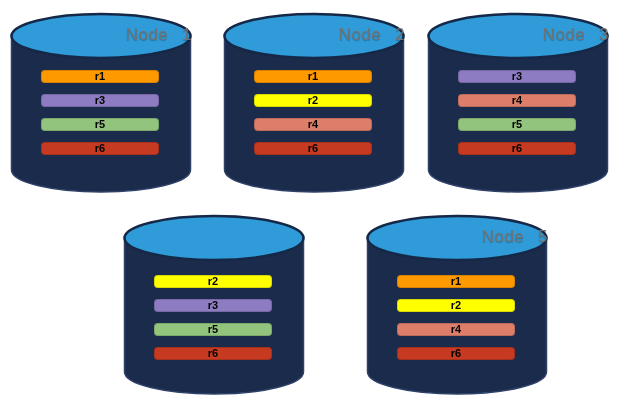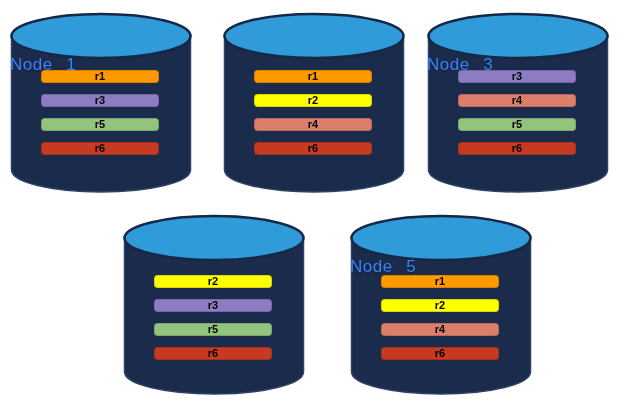--- a/index.html
+++ b/index.html
@@ -14,37 +14,36 @@
     overflow:hidden;
   }
   .node{
     position:absolute;
     width:182px;height:182px;
   }
   .pos-1{left:10px;top:12px;}
   .pos-2{left:223px;top:12px;}
   .pos-3{left:427px;top:12px;}
   .pos-4{left:123px;top:214px;}
-  .pos-5{left:350px;top:214px;padding-left:16px;}
+  .pos-5{left:366px;top:214px;}
   .cylinder{
     position:absolute;left:0;top:0;
     width:182px;height:182px;
     display:block;
   }
   .node-label{
     position:absolute;
     left:0;top:13px;
     width:100%;
-    text-align:left;
-    color:#3b82f6;
+    text-align:right;
+    color:#737373;
     font-size:17px;
     letter-spacing:0.5px;
     word-spacing:0.5em;
     text-shadow:0 1px 1px rgba(0,0,0,0.25);
-    margin-top:30px;
   }
   .bar{
     position:absolute;
     left:31px;
     width:118px;height:13px;
     border-radius:4px;
     box-shadow:inset 0 0 0 1px rgba(0,0,0,0.15);
     display:flex;align-items:center;justify-content:center;
   }
   .bar-1{top:58px;text-align:right;} .bar-2{top:82px;} .bar-3{top:106px;text-align:center;} .bar-4{top:130px;}
@@ -79,20 +78,21 @@
     <div class="bar bar-4" style="background-color: rgb(197, 58, 32);">
       <span class="bar-label">r6</span>
     </div>
   </div>
 
   <div class="node pos-2">
     <svg class="cylinder" viewBox="0 0 182 182">
       <path d="M 1.5 24 L 1.5 158 A 89.5 22 0 0 0 180.5 158 L 180.5 24 Z" stroke-width="1.5" fill="#1B2B4C" stroke="#2E4168"></path>
       <ellipse cx="91" cy="24" rx="89.5" ry="22" stroke-width="2.5" fill="#2F9BD8" stroke="#152847"></ellipse>
     </svg>
+    <div class="node-label">Node 2</div>
     <div class="bar bar-1" style="background-color: rgb(255, 153, 0);">
       <span class="bar-label">r1</span>
     </div>
     <div class="bar bar-2" style="background-color: rgb(255, 255, 0);">
       <span class="bar-label">r2</span>
     </div>
     <div class="bar bar-3" style="background-color: rgb(221, 126, 107);">
       <span class="bar-label">r4</span>
     </div>
     <div class="bar bar-4" style="background-color: rgb(197, 58, 32);">

